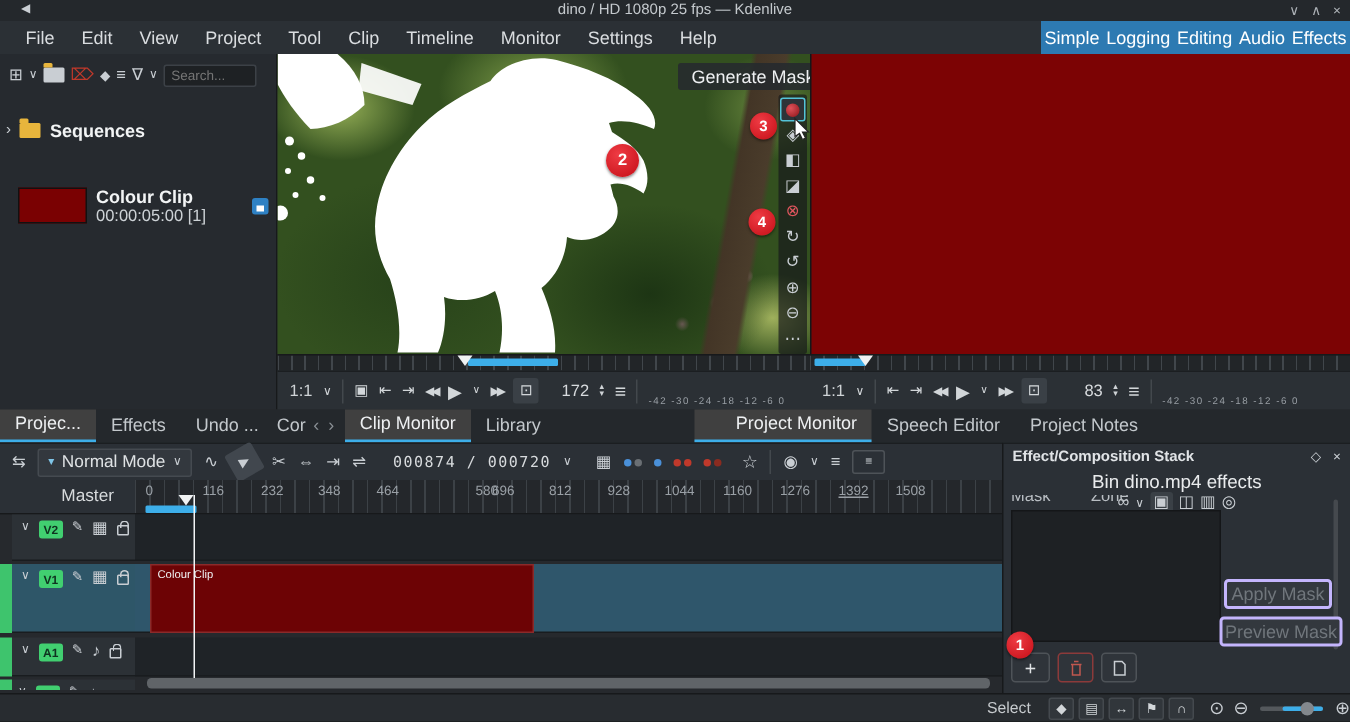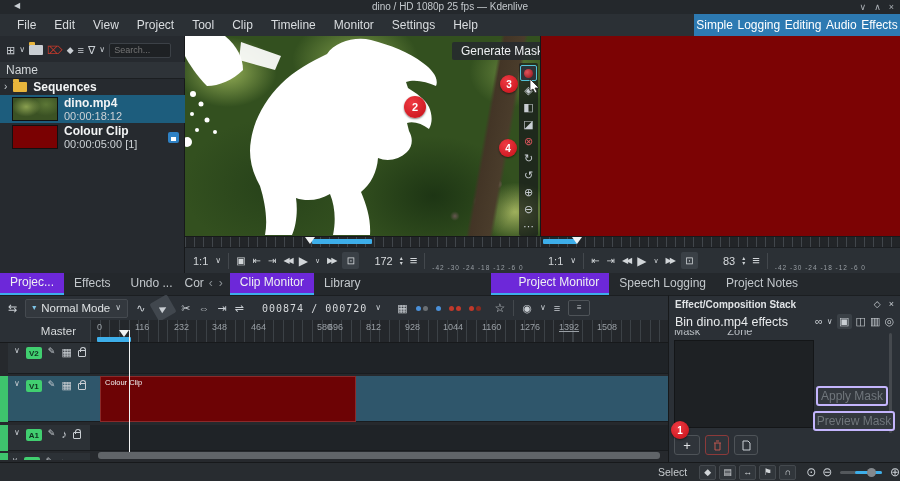--- a/index.html
+++ b/index.html
@@ -72,21 +72,21 @@
   .transport { height:26px; background:#2b3035; border-top:1px solid #1b1e21; display:flex; align-items:center; gap:7px; padding-left:8px; }
   .transport .ic { font-size:10px; color:#d2d6d9; }
   .sep { width:1px; height:16px; background:#43484d; }
   .boxbtn { background:#3a4046; border-radius:2px; width:17px; height:17px; }
   .spin { display:flex; flex-direction:column; line-height:5px; font-size:6px; color:#cfd3d6; }
   .dbscale { font-size:6.5px; color:#999fa5; letter-spacing:1px; align-self:flex-end; padding-bottom:2px; }
 
   
   .tabsrow { left:0; top:273px; width:900px; height:22px; background:#24282c; display:flex; align-items:flex-end; }
   .tab { height:22px; line-height:20px; padding:0 10px; font-size:12px; color:#c3c8cc; }
-  .tab.active { background:#6d28d9; color:#eef0f2; border-bottom:2px solid #3daee9; line-height:18px; }
+  .tab.active { background:#404040; color:#eef0f2; border-bottom:2px solid #3daee9; line-height:18px; }
 
   
   .tl-toolbar { left:0; top:295px; width:668px; height:25px; background:#2b3036; border-top:1px solid #1b1e21;
                 display:flex; align-items:center; gap:8px; padding-left:8px; }
   .mode-select { display:flex; align-items:center; gap:5px; background:#33383e; border:1px solid #454a50;
                  border-radius:2px; height:19px; padding:0 6px; font-size:11.5px; color:#dfe2e4; }
   .toolbtn-active { background:#41474e; border-radius:2px; width:20px; height:20px; }
   .timecode { font-family:"DejaVu Sans Mono", monospace; font-size:10px; letter-spacing:1px; color:#d7dadd; }
   .dot { display:inline-block; width:5px; height:5px; border-radius:50%; }
   .tl-ruler { left:90px; top:320px; width:578px; height:23px; background:#24272b;
@@ -164,32 +164,24 @@
       <span class="ic">⊞</span>
       <span class="ic" style="font-size:8px;">∨</span>
       <span class="folder-ico" style="background:#c9ced3;"></span>
       <span class="ic" style="color:#c0392b;">⌦</span>
       <span class="ic" style="font-size:9px;">◆</span>
       <span class="ic">≡</span>
       <span class="ic">∇</span>
       <span class="ic" style="font-size:8px;">∨</span>
       <input class="bin-search" placeholder="Search..." style="">
     </div>
-    <div class="abs bin-header">Name</div>
     <div class="abs bin-row" style="top:43px;height:16px;gap:6px;padding-left:4px;">
       <span class="ic" style="font-size:10px;">›</span>
       <span class="folder-ico"></span>
       <span class="clip-title">Sequences</span>
-    </div>
-    <div class="abs bin-row" style="top:59px;height:28px;gap:6px;padding-left:12px;background:#1d5d7d;">
-      <div class="thumb" style="background:radial-gradient(20px 14px at 30% 40%,#8aa050,transparent 70%),radial-gradient(22px 16px at 75% 30%,#5c7736,transparent 70%),#3b5224;"></div>
-      <div>
-        <div class="clip-title">dino.mp4</div>
-        <div class="clip-dur">00:00:18:12</div>
-      </div>
     </div>
     <div class="abs bin-row" style="top:87px;height:28px;gap:6px;padding-left:12px;">
       <div class="thumb" style="background:#7a0102;"></div>
       <div style="flex:1;">
         <div class="clip-title">Colour Clip</div>
         <div class="clip-dur">00:00:05:00 [1]</div>
       </div>
       <span class="save-chip" style="margin-right:6px;"></span>
     </div>
   </div>
@@ -289,22 +281,22 @@
 
   <div class="abs tabsrow">
     <span class="tab active">Projec...</span>
     <span class="tab">Effects</span>
     <span class="tab">Undo ...</span>
     <span class="tab" style="padding:0 2px;">Cor</span>
     <span class="tab" style="padding:0 3px;color:#8a9095;">‹</span>
     <span class="tab" style="padding:0 3px;color:#8a9095;margin-right:4px;">›</span>
     <span class="tab active">Clip Monitor</span>
     <span class="tab">Library</span>
-    <span class="tab active" style="margin-left:120px;padding-left:28px;">Project Monitor</span>
-    <span class="tab">Speech Logging</span>
+    <span class="tab active" style="margin-left:92px;padding-left:28px;">Project Monitor</span>
+    <span class="tab">Speech Editor</span>
     <span class="tab">Project Notes</span>
   </div>
 
   <div class="abs tl-toolbar">
     <span class="ic">⇆</span>
     <span class="mode-select">
       <span class="ic" style="font-size:8px;color:#7fc5e8;">▾</span>
       <span>Normal Mode</span>
       <span class="ic" style="font-size:8px;">∨</span>
     </span>
@@ -409,21 +401,21 @@
   <div class="playhead-line" style="left:33px;top:330px;height:122px;margin-left:96px;"></div>
 
   <div class="abs fxpanel">
     <div class="row" style="padding:3px 6px 0 6px;justify-content:space-between;">
       <span class="fx-title">Effect/Composition Stack</span>
       <span class="row" style="gap:8px;">
         <span class="ic" style="font-size:9px;">◇</span>
         <span class="ic" style="font-size:9px;">×</span>
       </span>
     </div>
-    <div class="row" style="padding:4px 6px 0 6px;justify-content:space-between;">
+    <div class="row" style="padding:4px 6px 0 6px;justify-content:space-between;flex-direction:column;">
       <span class="fx-head">Bin dino.mp4 effects</span>
       <span class="row" style="gap:4px;">
         <span class="ic">∞</span>
         <span class="ic" style="font-size:8px;">∨</span>
         <span class="ic boxbtn" style="width:15px;height:15px;">▣</span>
         <span class="ic">◫</span>
         <span class="ic">▥</span>
         <span class="ic">◎</span>
       </span>
     </div>

